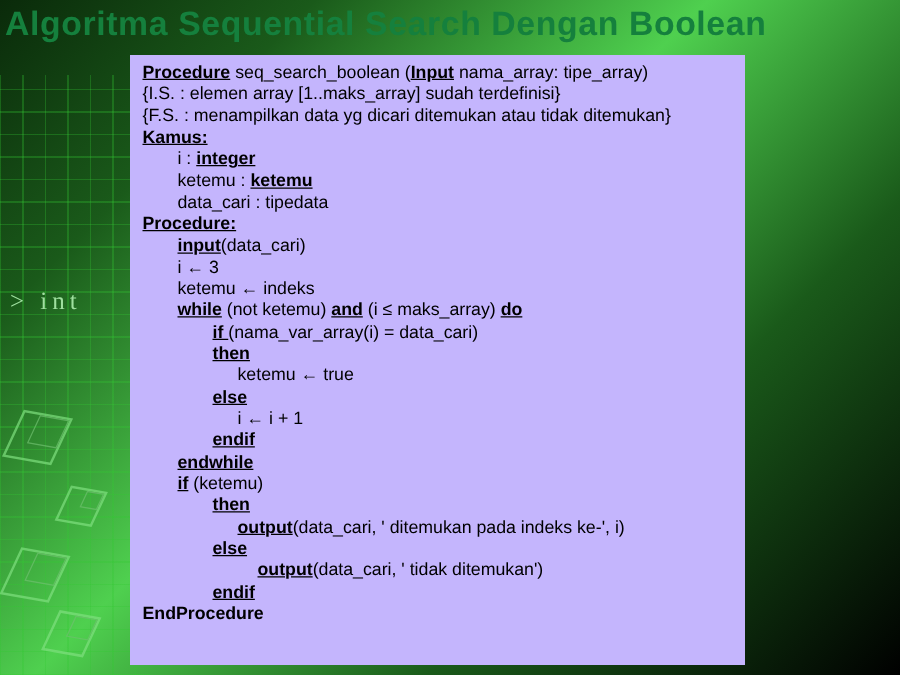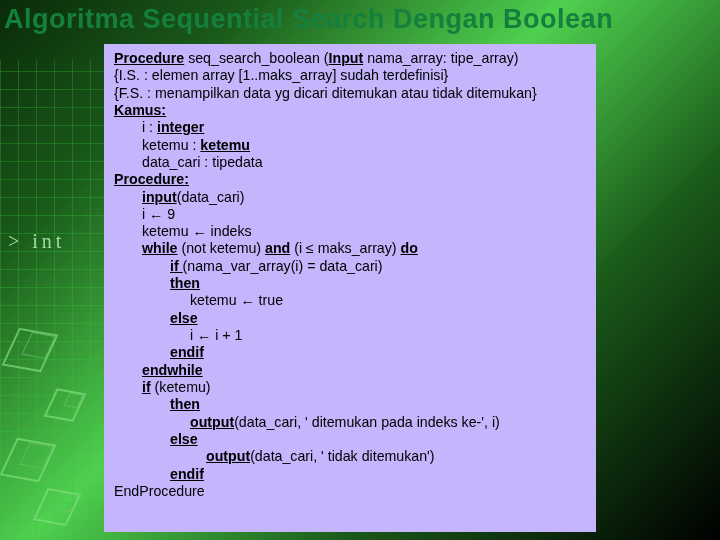--- a/index.html
+++ b/index.html
@@ -72,21 +72,21 @@
     height: 488px;
     background: #c4b5fd;
     padding: 6px 10px;
     z-index: 4;
     font-size: 14.2px;
     line-height: 1.22;
     color: #000;
     font-family: Arial, sans-serif;
   }
   .ub { text-decoration: underline; font-weight: bold; }
-  .b { font-weight: normal; }
+  .b { font-weight: bold; }
   .pad1 { padding-left: 28px; }
   .pad2 { padding-left: 56px; }
   .pad3 { padding-left: 76px; }
   .pad4 { padding-left: 92px; }
 </style>
 </head>
 <body>
 
 <div class="bg"></div>
 <div class="grid"></div>
@@ -103,21 +103,21 @@
 <div class="content-box">
   <div><span class="ub">Procedure</span><span>  seq_search_boolean (</span><span class="ub">Input</span><span>  nama_array: tipe_array)</span></div>
   <div>{I.S. : elemen array [1..maks_array] sudah terdefinisi}</div>
   <div>{F.S. : menampilkan data yg dicari ditemukan atau tidak ditemukan}</div>
   <div><span class="ub">Kamus:</span></div>
   <div class="pad1"><span>i : </span><span class="ub">integer</span></div>
   <div class="pad1"><span>ketemu : </span><span class="ub">ketemu</span></div>
   <div class="pad1">data_cari : tipedata</div>
   <div><span class="ub">Procedure:</span></div>
   <div class="pad1"><span class="ub">input</span><span>(data_cari)</span></div>
-  <div class="pad1">i ← 9</div>
+  <div class="pad1">i ← 3</div>
   <div class="pad1">ketemu ← indeks</div>
   <div class="pad1"><span class="ub">while</span><span> (not ketemu) </span><span class="ub">and</span><span> (i ≤ maks_array) </span><span class="ub">do</span></div>
   <div class="pad2"><span class="ub">if </span><span>(nama_var_array(i) = data_cari)</span></div>
   <div class="pad2"><span class="ub">then</span></div>
   <div class="pad3">ketemu ←  true</div>
   <div class="pad2"><span class="ub">else</span></div>
   <div class="pad3">i ←  i + 1</div>
   <div class="pad2"><span class="ub">endif</span></div>
   <div class="pad1"><span class="ub">endwhile</span></div>
   <div class="pad1"><span class="ub">if</span><span> (ketemu)</span></div>

